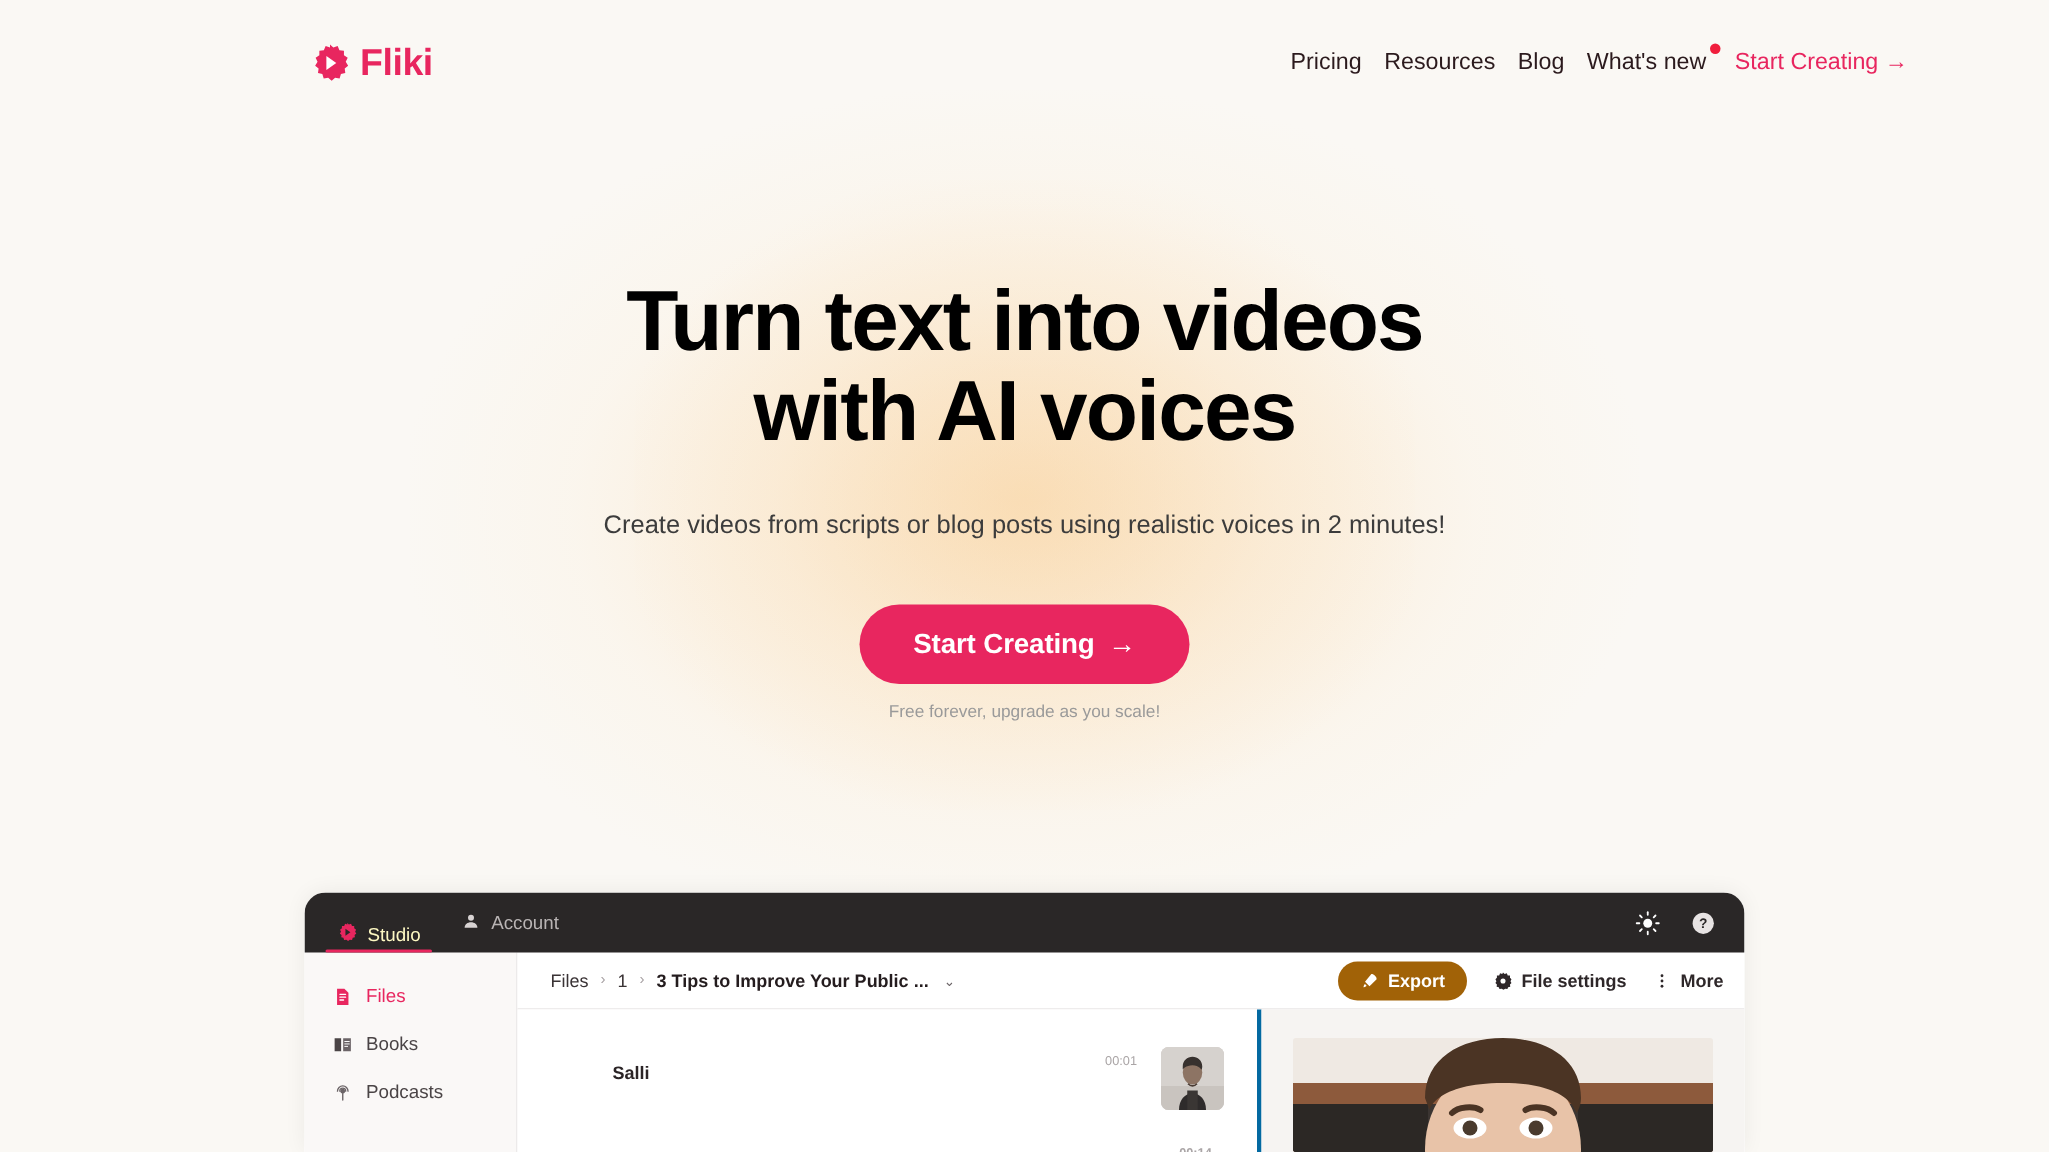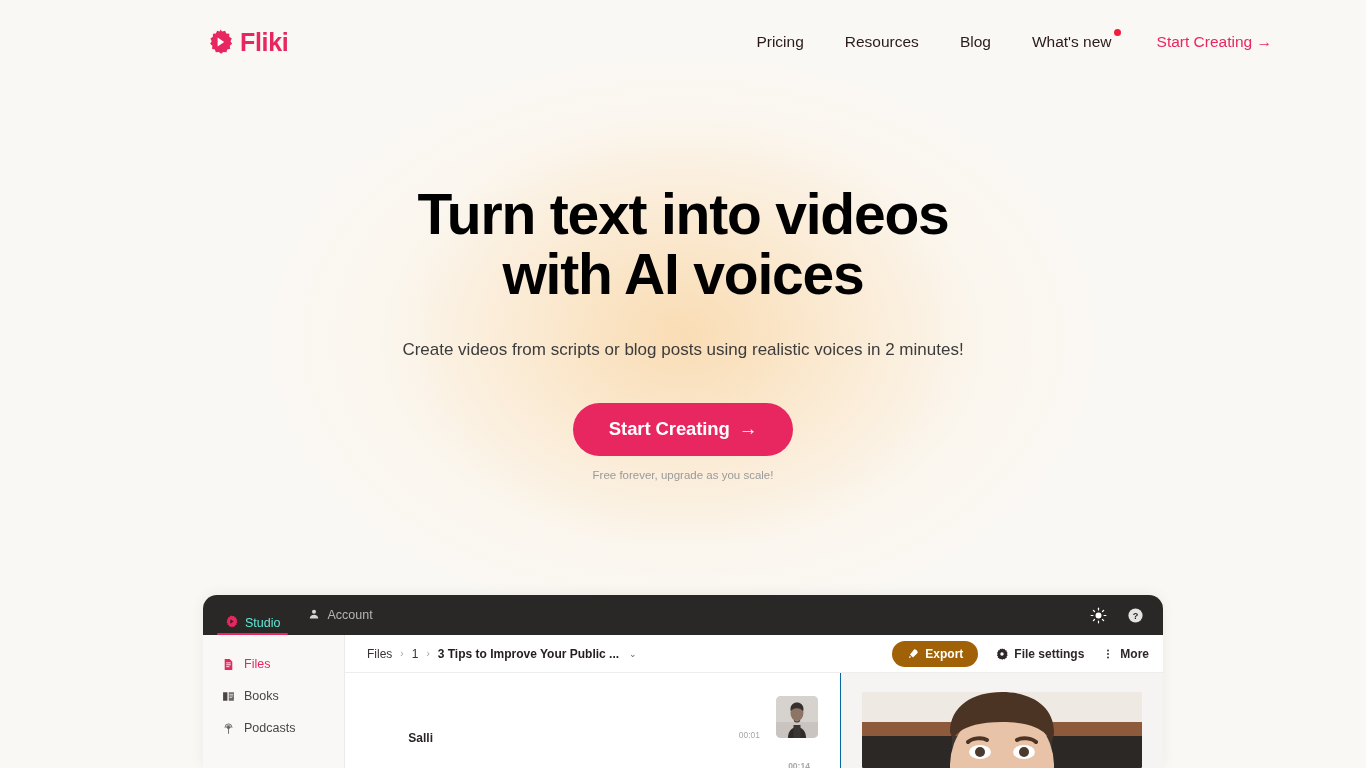--- a/index.html
+++ b/index.html
@@ -61,21 +61,21 @@
   .logo { display: flex; align-items: center; gap: 7px; text-decoration: none; }
   .logo-mark { width: 26px; height: 26px; display: block; }
   .logo-text {
     color: #e8265f;
     font-size: 25px;
     font-weight: bold;
     letter-spacing: -0.3px;
     line-height: 1;
   }
 
-  nav.main-nav { display: flex; align-items: center; gap: 41px; }
+  nav.main-nav { display: flex; align-items: center; gap: 15px; }
   .nav-link {
     font-size: 15.5px;
     color: #2b1a1d;
     text-decoration: none;
     position: relative;
     white-space: nowrap;
   }
   .nav-link.badge-dot::after {
     content: "";
     position: absolute;
@@ -156,21 +156,21 @@
   .app-tab {
     display: flex;
     align-items: center;
     gap: 7px;
     padding: 0 14px;
     font-size: 12.5px;
     color: #b9b4b4;
     cursor: pointer;
     position: relative;
   }
-  .app-tab.active { color: #5eead4; margin-top: 16px; }
+  .app-tab.active { color: #fef9c3; margin-top: 16px; }
   .app-tab.active::after {
     content: "";
     position: absolute;
     left: 6px; right: 6px; bottom: 0;
     height: 2.5px;
     background: #e8265f;
     border-radius: 2px;
   }
   .app-topbar-right {
     margin-left: auto;
@@ -245,24 +245,24 @@
     border: none;
     font-family: "Liberation Sans", sans-serif;
   }
   .tb-icon { width: 12px; height: 12px; display: block; }
 
   .editor-area { flex: 1; display: flex; min-height: 0; }
 
   .editor-left {
     flex: 1;
     background: #ffffff;
-    border-right: 1px solid #0369a1;
+    border-right: 3px solid #0369a1;
     padding: 24px 18px 0 0;
     display: flex;
-    align-items: center;
+    align-items: flex-start;
     gap: 14px;
     min-width: 0;
   }
   .voice-name {
     width: 88px;
     text-align: right;
     font-size: 12px;
     font-weight: bold;
     color: #2b2426;
     padding-top: 11px;

